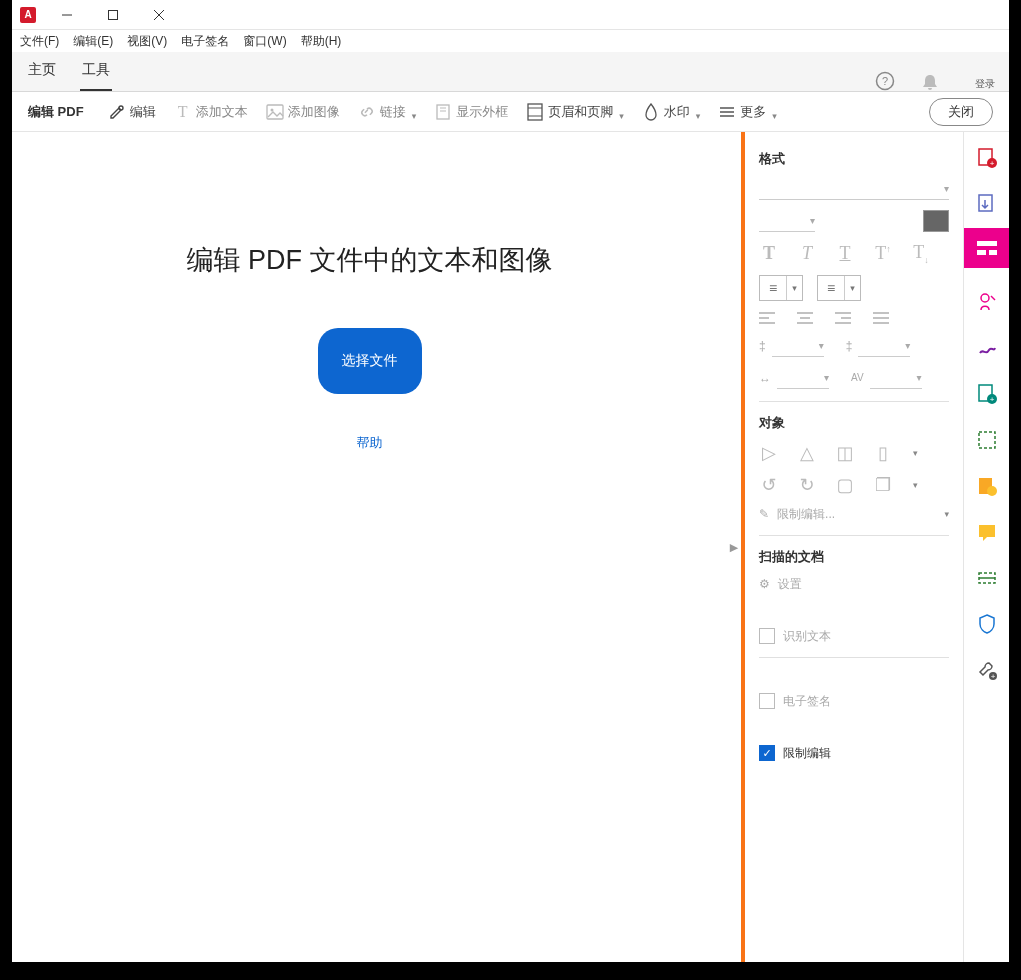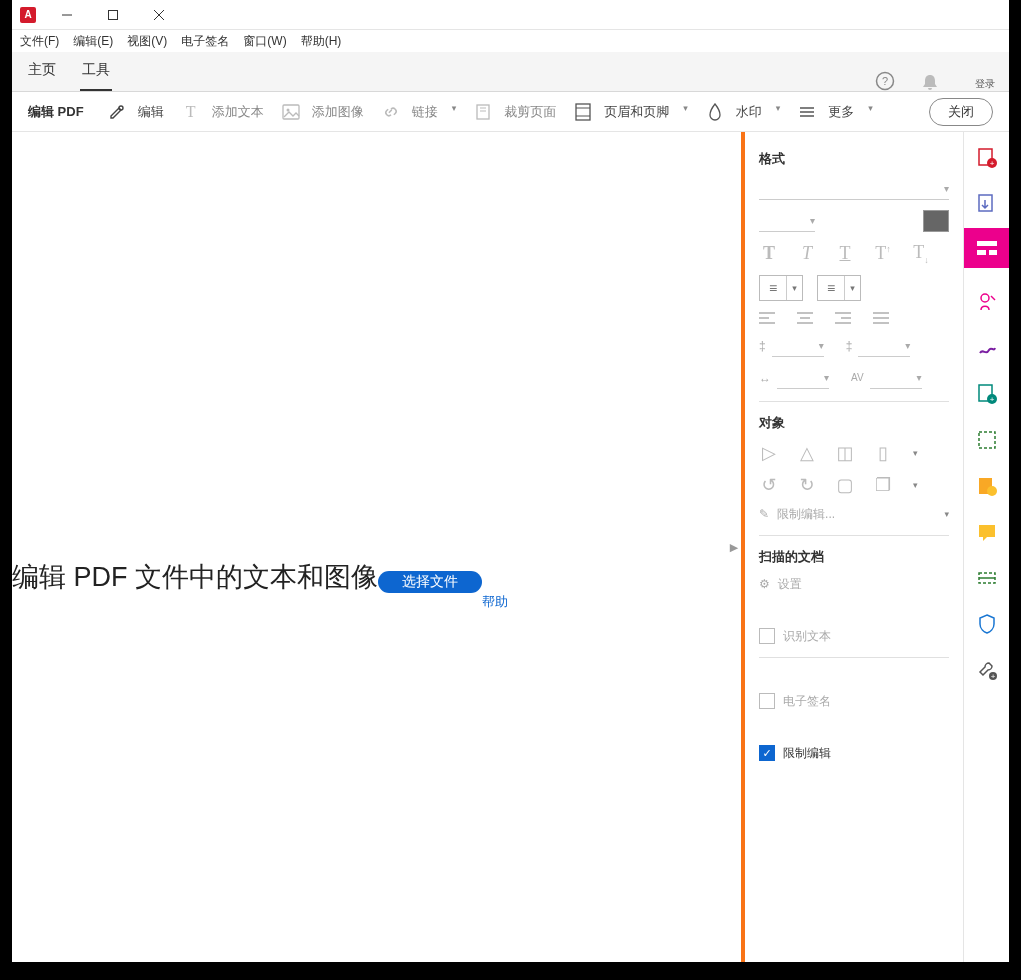--- a/index.html
+++ b/index.html
@@ -12,29 +12,29 @@
 .menubar { height:22px; display:flex; align-items:center; padding:0 8px; gap:14px; font-size:12px; color:#333; }
 .menuitem { cursor:default; }
 .navbar { height:40px; display:flex; align-items:flex-end; background:#f5f5f5; border-bottom:1px solid #d8d8d8; padding:0 14px; gap:22px; }
 .navtab { font-size:14px; color:#333; padding:10px 2px; border-bottom:2px solid transparent; }
 .navtab.active { border-bottom:2px solid #333; font-weight:400; }
 .navspacer { flex:1; }
 .navicon { color:#777; font-size:18px; width:24px; text-align:center; }
 .login-link { color:#555; font-size:10px; margin-left:8px; }
 .toolbar { height:40px; display:flex; align-items:center; padding:0 16px; gap:18px; border-bottom:1px solid #e5e5e5; background:#fff; }
 .tool-label { font-size:13px; font-weight:600; color:#333; margin-right:6px; }
-.tool { display:flex; align-items:flex-start; gap:12px; color:#888; font-size:13px; }
+.tool { display:flex; align-items:flex-end; gap:4px; color:#888; font-size:13px; }
 .tool.active { color:#444; }
 .tool-icon { width:18px; height:18px; display:flex; align-items:center; justify-content:center; }
 .dropdown-arrow { font-size:9px; color:#888; margin-left:2px; }
 .close-pill { margin-left:auto; border:1px solid #888; border-radius:16px; padding:4px 18px; font-size:13px; color:#333; }
 .content-row { flex:1; display:flex; overflow:hidden; }
-.canvas { flex:1; background:#fff; display:flex; flex-direction:row; align-items:center; padding-top:110px; }
+.canvas { flex:1; background:#fff; display:flex; flex-direction:column; align-items:center; padding-top:110px; }
 .canvas-title { font-size:27px; font-weight:400; color:#222; margin-bottom:50px; }
-.select-btn { background:#0d66d0; color:#fff; border:none; border-radius:20px; padding:2px 24px; font-size:14px; margin-bottom:40px; }
+.select-btn { background:#0d66d0; color:#fff; border:none; border-radius:20px; padding:24px 24px; font-size:14px; margin-bottom:40px; }
 .help-link { color:#0d66d0; font-size:13px; }
 .collapse-handle { width:14px; display:flex; align-items:center; justify-content:center; color:#999; font-size:11px; background:#fff; cursor:pointer; }
 .right-panel { width:222px; background:#fff; border-left:4px solid #f97316; padding:18px 14px 8px 14px; font-size:12px; color:#333; overflow:hidden; }
 .section-title { font-weight:600; margin-bottom:10px; font-size:13px; }
 .fmt-row { display:flex; align-items:center; gap:6px; margin-bottom:10px; }
 .fmt-select { flex:1; border-bottom:1px solid #ccc; height:22px; display:flex; align-items:center; justify-content:flex-end; color:#aaa; font-size:10px; }
 .swatch { width:26px; height:22px; border:1px solid #999; background:#666; }
 .icon-row { display:flex; gap:18px; color:#bbb; font-size:18px; margin-bottom:10px; align-items:center;}
 .icon-row .ic { width:20px; text-align:center; }
 .btn-group { display:flex; border:1px solid #bbb; }
@@ -137,21 +137,21 @@
       <span>链接</span>
       <span class="dropdown-arrow">▾</span>
     </span>
     <span class="tool">
       <span class="tool-icon">
           <svg width="18" height="18">
             <rect x="3" y="2" width="12" height="14" fill="none" stroke="#bbb" stroke-width="1.3"></rect>
             <path d="M6 5 L12 5 M6 8 L12 8" stroke="#bbb"></path>
           </svg>
         </span>
-      <span>裁剪页面</span>
+      <span>显示外框</span>
     </span>
     <span class="tool active">
       <span class="tool-icon">
           <svg width="16" height="18">
             <rect x="1" y="1" width="14" height="16" fill="none" stroke="#555" stroke-width="1.3"></rect>
             <line x1="1" y1="5" x2="15" y2="5" stroke="#555"></line>
             <line x1="1" y1="13" x2="15" y2="13" stroke="#555"></line>
           </svg>
         </span>
       <span>页眉和页脚</span>

